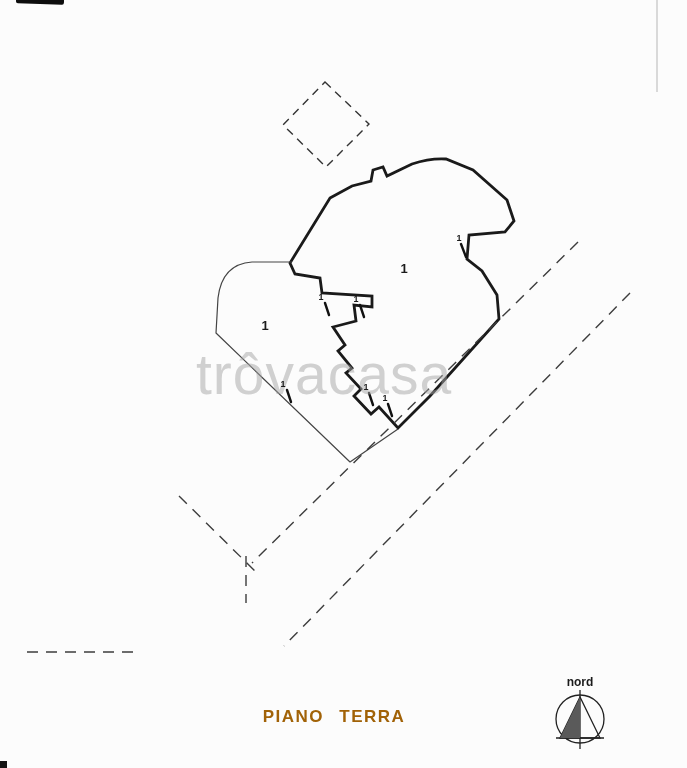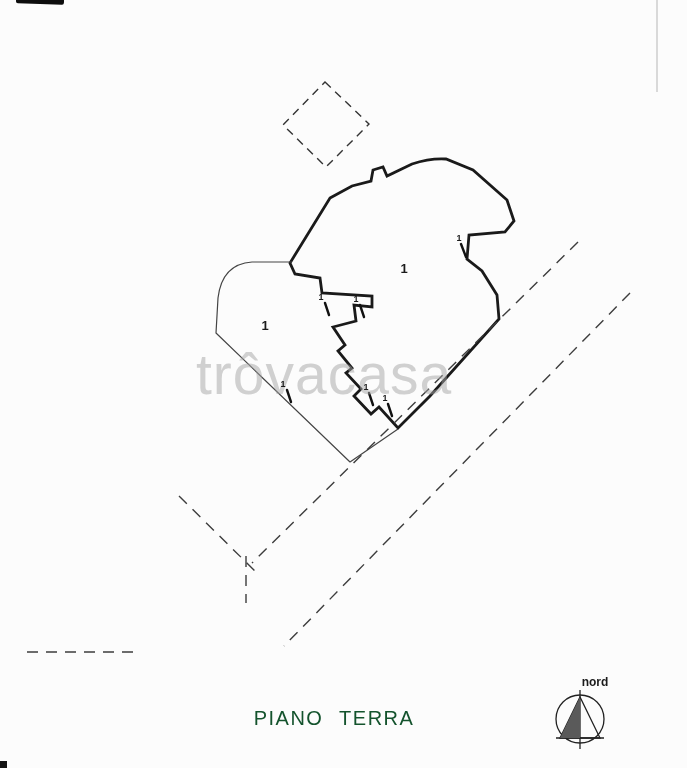--- a/index.html
+++ b/index.html
@@ -36,30 +36,30 @@
     color:#1b1b1b;
     line-height:1;
   }
   .unit-label { font-size:13px; font-weight:700; }
   .door-label { font-size:9px;  font-weight:700; }
 
   .title {
     position:absolute;
     left:232px; top:707px; width:204px;
     text-align:center;
-    font-size:20px;
-    font-weight:400;
+    font-size:17px;
+    font-weight:700;
     letter-spacing:1.5px;
     word-spacing:9px;
-    color:#14532d;
+    color:#a16207;
   }
 
   .compass-label {
     position:absolute;
-    left:567px; top:675px; width:56px;
+    left:552px; top:675px; width:56px;
     text-align:center;
     font-size:12px;
     font-weight:700;
     color:#1b1b1b;
   }
 
   
   .artifact-topleft {
     position:absolute; left:16px; top:-2px;
     width:48px; height:6px;

